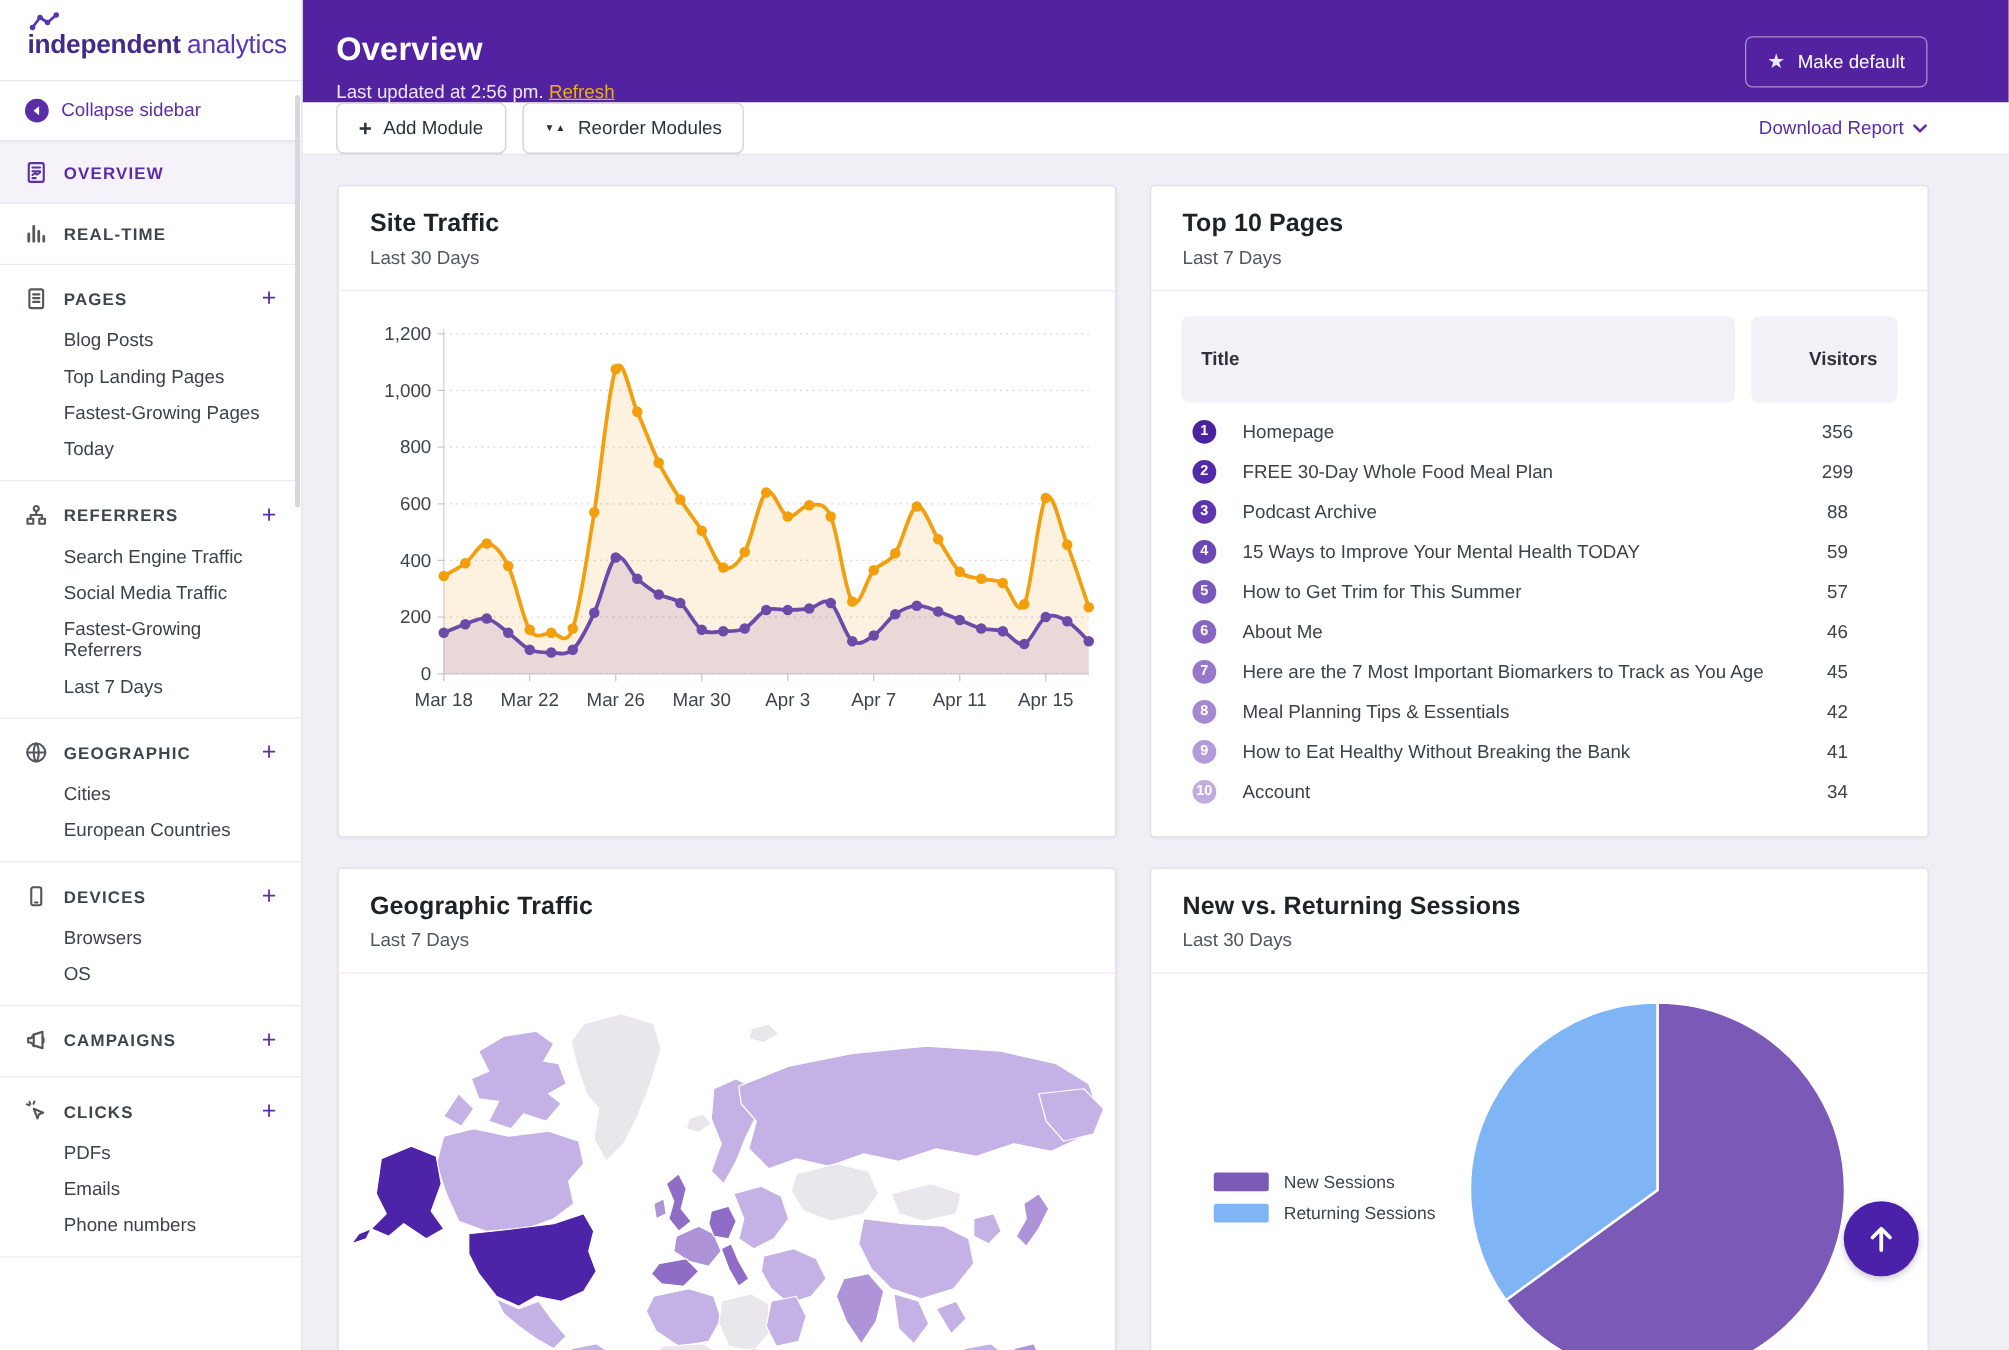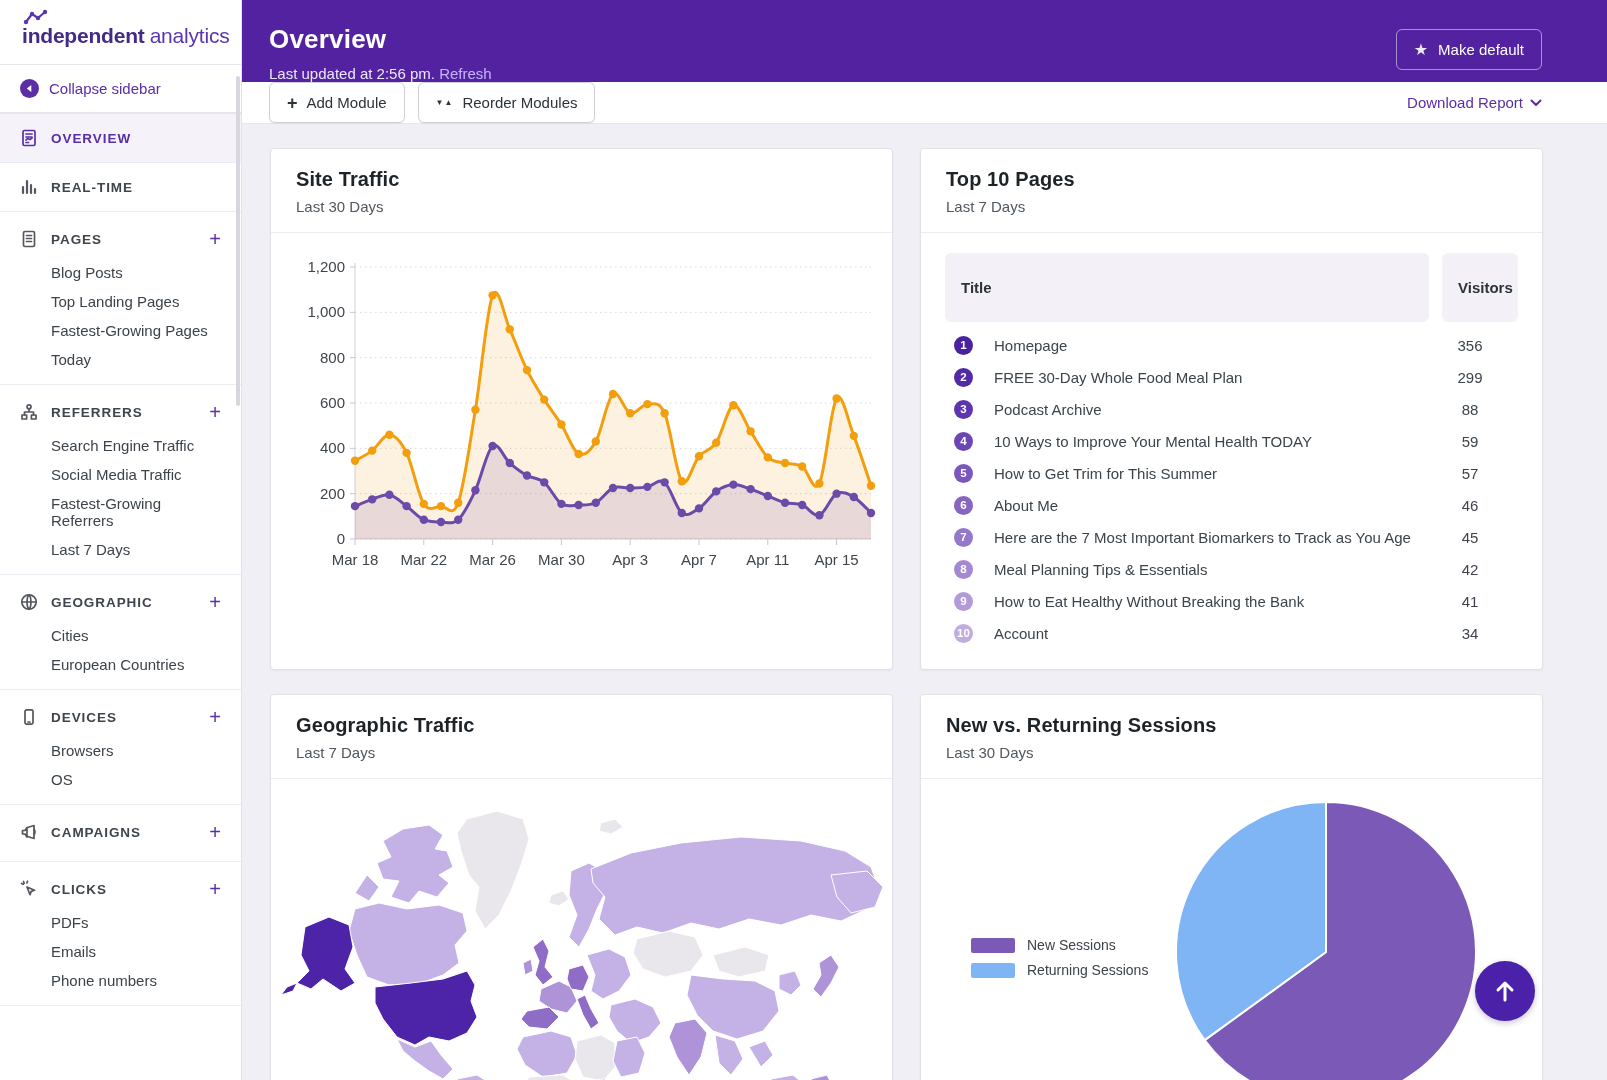--- a/index.html
+++ b/index.html
@@ -27,21 +27,21 @@
   .nav-section-head .grow { flex:1; }
   .plus-btn { color:#5a2ea6; font-size:20px; font-weight:400; line-height:14px; cursor:pointer; background:none; border:none; font-family:inherit; }
   .nav-sub { padding:6px 20px 6px 51px; font-size:15px; color:#3c434a; cursor:pointer; }
   .side-scroll { position:absolute; right:1px; top:76px; width:4px; height:330px; border-radius:2px; background:#D9D6DF; }
 
   
   .main { flex:1; display:flex; flex-direction:column; }
   .topbar { height:103px; background:#5222A0; color:#fff; display:flex; align-items:flex-start; justify-content:space-between; padding:24px 65px 0 27px; }
   .topbar-title { font-size:26px; font-weight:700; letter-spacing:.2px; }
   .topbar-sub { margin-top:10px; font-size:15px; color:#EDE7F7; }
-  .refresh-link { color:#c4b5fd; cursor:pointer; }
+  .refresh-link { color:#eab308; text-decoration:underline; cursor:pointer; }
   .make-default { margin-top:5px; display:flex; align-items:center; gap:10px; border:1px solid rgba(255,255,255,.5); border-radius:6px; background:transparent; color:#fff; font-size:15px; padding:11px 17px; font-family:inherit; cursor:pointer; }
   .star { color:#ECEAF4; font-size:16px; line-height:1; }
 
   .toolbar { height:83px; background:#fff; display:flex; align-items:center; padding:0 65px 0 27px; border-bottom:1px solid #E9E6EE; }
   .tb-btn { display:flex; align-items:center; gap:9px; background:#fff; border:1px solid #D2CEDA; border-radius:6px; padding:11px 17px; font-size:15px; color:#2c3338; font-family:inherit; cursor:pointer; box-shadow:0 1px 1px rgba(20,10,50,.05); }
   .tb-btn + .tb-btn { margin-left:13px; }
   .tb-plus { font-size:18px; font-weight:700; line-height:12px; }
   .tb-reorder { font-size:8px; letter-spacing:1px; color:#2c3338; }
   .toolbar .grow { flex:1; }
   .download-report { display:flex; align-items:center; gap:7px; color:#5A2EA6; font-size:15px; cursor:pointer; background:none; border:none; font-family:inherit; }
@@ -55,21 +55,21 @@
 
   
   .chart-body { padding:18px 10px 6px 14px; }
   .chart-body svg { display:block; }
 
   
   .table-body { padding:20px 24px; }
   .tbl-head { display:flex; gap:13px; margin-bottom:7px; }
   .tbl-head .pill { background:#F3F1F7; border-radius:6px; padding:26px 16px; font-size:15px; font-weight:700; color:#2c3338; }
   .pill-title { flex:1; }
-  .pill-visitors { width:76px; text-align:right; }
+  .pill-visitors { width:117px; text-align:right; }
   .tp-row { display:flex; align-items:center; height:32px; padding:0 3px 0 9px; }
   .tp-badge { width:19px; min-width:19px; height:19px; border-radius:50%; color:#fff; font-size:11.5px; font-weight:700; display:flex; align-items:center; justify-content:center; }
   .tp-title { flex:1; margin-left:21px; font-size:15px; color:#3c434a; cursor:pointer; white-space:nowrap; overflow:hidden; }
   .tp-count { width:90px; text-align:center; font-size:15px; color:#3c434a; }
 
   
   .map-body { padding:0; }
   .map-body svg { display:block; }
   .pie-body { position:relative; height:400px; }
   .pie-body svg.pie { display:block; }
@@ -396,21 +396,21 @@
      <span class="tp-title">FREE 30-Day Whole Food Meal Plan</span>
      <span class="tp-count">299</span>
               </div>
               <div class="tp-row">
                 <span class="tp-badge" style="background:#5E35AE">3</span>
      <span class="tp-title">Podcast Archive</span>
      <span class="tp-count">88</span>
               </div>
               <div class="tp-row">
                 <span class="tp-badge" style="background:#6B46B5">4</span>
-     <span class="tp-title">10 Ways to Improve Your Mental Health TODAY</span>
+     <span class="tp-title">15 Ways to Improve Your Mental Health TODAY</span>
      <span class="tp-count">59</span>
               </div>
               <div class="tp-row">
                 <span class="tp-badge" style="background:#7A57BC">5</span>
      <span class="tp-title">How to Get Trim for This Summer</span>
      <span class="tp-count">57</span>
               </div>
               <div class="tp-row">
                 <span class="tp-badge" style="background:#8765C2">6</span>
      <span class="tp-title">About Me</span>

